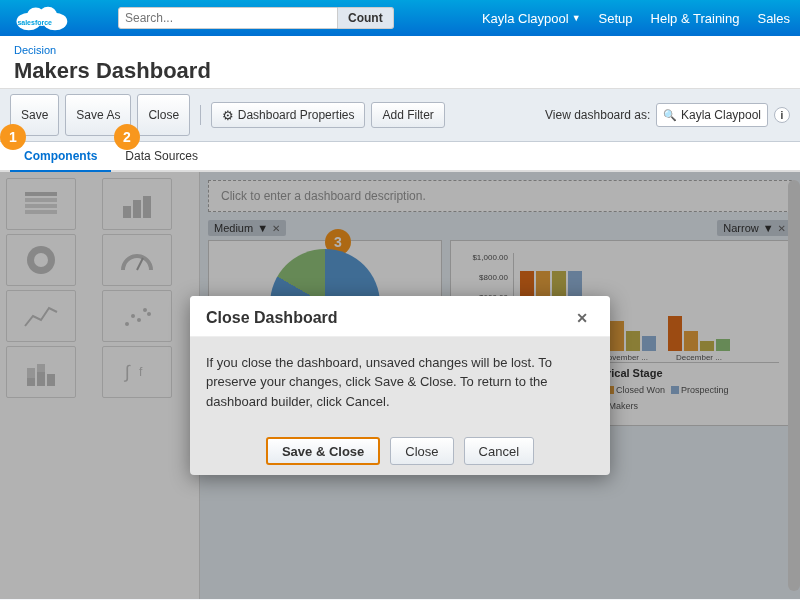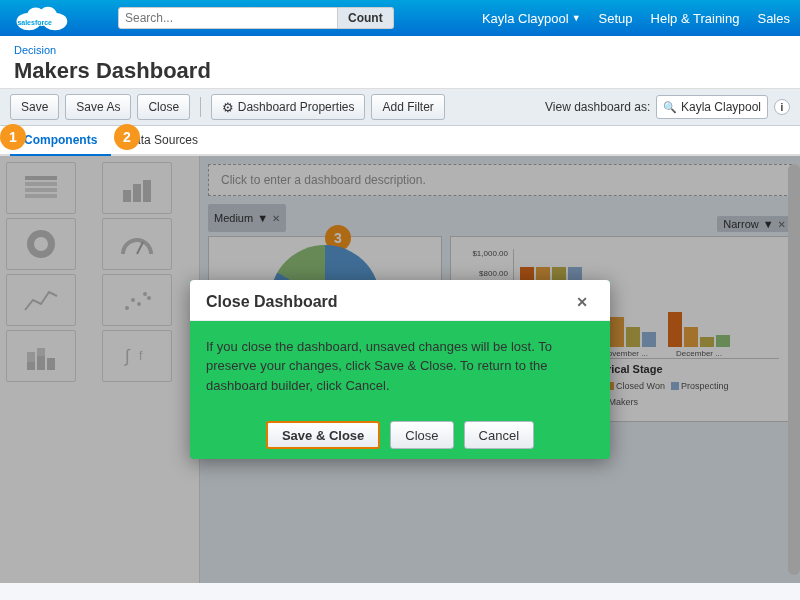--- a/index.html
+++ b/index.html
@@ -70,21 +70,21 @@
     .toolbar {
       background: #e8edf2;
       border-bottom: 1px solid #c5cdd6;
       padding: 5px 10px;
       display: flex;
       align-items: center;
       gap: 6px;
       position: relative;
     }
     .toolbar-btn {
-      height: 26px; padding: 0 10px; font-size: 12px; cursor: pointer;
+      height: 42px; padding: 0 10px; font-size: 12px; cursor: pointer;
       border: 1px solid #b0b8c4; border-radius: 3px;
       background: linear-gradient(180deg, #fff 0%, #e8edf2 100%);
       color: #333;
     }
     .toolbar-sep { width: 1px; height: 20px; background: #b0b8c4; margin: 0 4px; }
     .dashboard-props-btn {
       display: flex; align-items: center; gap: 4px;
       height: 26px; padding: 0 10px; font-size: 12px; cursor: pointer;
       border: 1px solid #b0b8c4; border-radius: 3px;
       background: linear-gradient(180deg, #fff 0%, #e8edf2 100%);
@@ -226,21 +226,21 @@
 
     
     .modal-overlay {
       position: absolute;
       top: 0; left: 0; right: 0; bottom: 0;
       background: rgba(0,0,0,0.3);
       display: flex; align-items: center; justify-content: center;
       z-index: 100;
     }
     .modal {
-      background: #22c55e;
+      background: #e5e5e5;
       border-radius: 4px;
       box-shadow: 0 4px 20px rgba(0,0,0,0.4);
       width: 420px;
       padding: 0;
       overflow: hidden;
     }
     .modal-header {
       background: white;
       padding: 12px 16px 8px 16px;
       border-bottom: 1px solid #eee;
@@ -411,21 +411,21 @@
 
   <div class="dashboard-area">
     <div class="desc-placeholder">Click to enter a dashboard description.</div>
 
     <div class="column-headers">
       <div class="col-header">
         <span>Medium</span>
         <span>▼</span>
         <span class="col-x">✕</span>
       </div>
-      <div class="col-header" style="margin-left:auto;margin-top:12px;">
+      <div class="col-header" style="margin-left:auto;">
         <span>Narrow</span>
         <span>▼</span>
         <span class="col-x">✕</span>
       </div>
     </div>
 
     <div class="charts-row">
 
       <div class="chart-box" style="position:relative; flex:1.2;">
         <div class="step3-badge">

